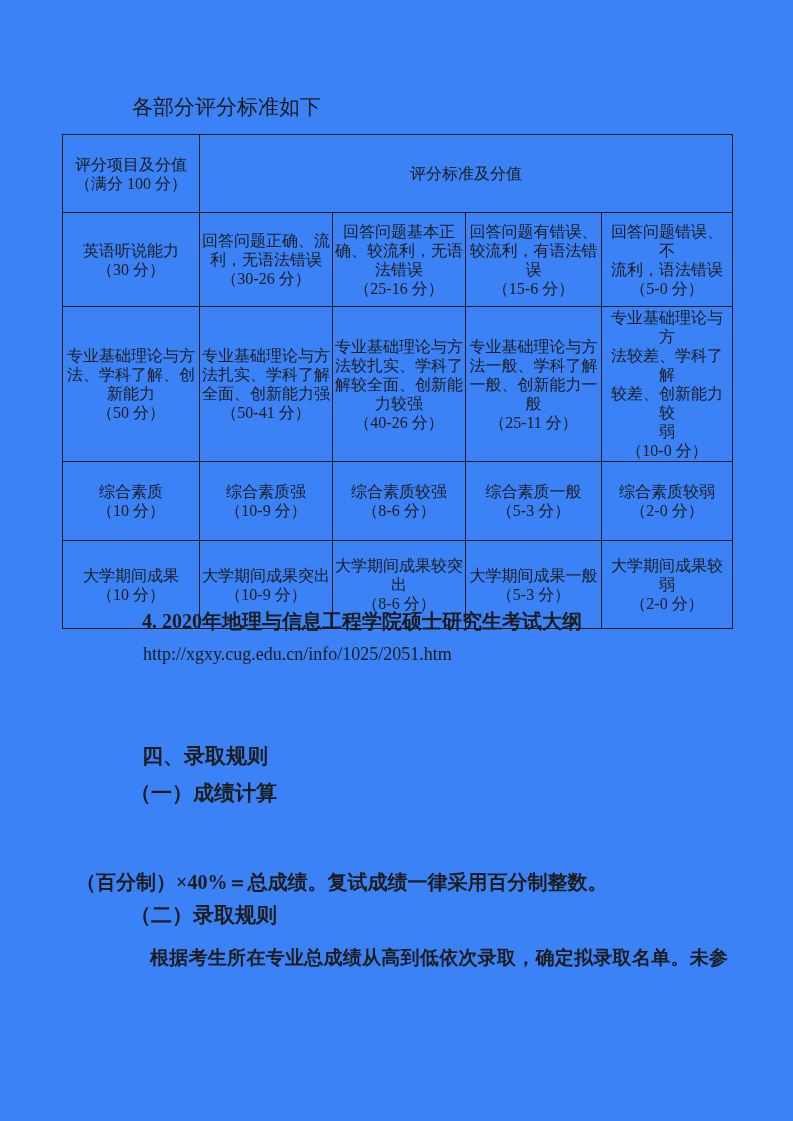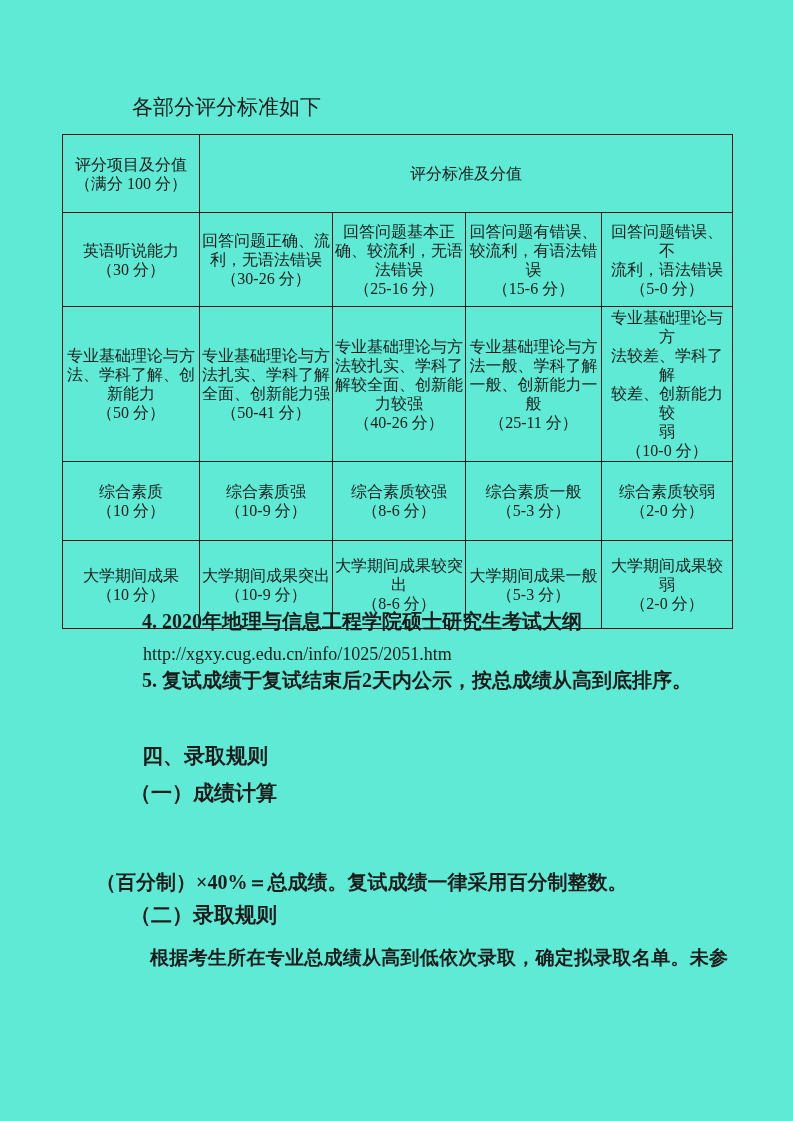--- a/index.html
+++ b/index.html
@@ -4,21 +4,21 @@
 <style>
   html, body {
     margin: 0;
     padding: 0;
     background: #ffffff;
   }
   .page {
     position: relative;
     width: 793px;
     height: 1121px;
-    background: #5eead4;
+    background: #3b82f6;
     font-family: "Liberation Serif", "DejaVu Serif", serif;
     color: #1c1c1c;
     overflow: hidden;
   }
   .doc-title {
     position: absolute;
     left: 132px;
     top: 95px;
     font-size: 21px;
     line-height: 24px;
@@ -162,24 +162,23 @@
         <td>大学期间成果一般
 （5-3 分）</td>
         <td>大学期间成果较弱
 （2-0 分）</td>
       </tr>
     </tbody>
   </table>
 
   <div class="body-line" style="left:142px; top:610px;">4. 2020年地理与信息工程学院硕士研究生考试大纲</div>
   <div class="url-line" style="left:143px; top:644px;">http://xgxy.cug.edu.cn/info/1025/2051.htm</div>
-  <div class="body-line" style="left:142px; top:669px;">5. 复试成绩于复试结束后2天内公示，按总成绩从高到底排序。</div>
 
   <div class="section-heading" style="left:142px; top:744px;">四、录取规则</div>
   <div class="section-heading" style="left:130px; top:781px;">（一）成绩计算</div>
 
-  <div class="body-line" style="left:96px; top:871px;">（百分制）×40%＝总成绩。复试成绩一律采用百分制整数。</div>
+  <div class="body-line" style="left:76px; top:871px;">（百分制）×40%＝总成绩。复试成绩一律采用百分制整数。</div>
 
   <div class="section-heading" style="left:130px; top:903px;">（二）录取规则</div>
 
   <div class="body-line justified" style="left:150px; top:946px; width:578px;">根据考生所在专业总成绩从高到低依次录取，确定拟录取名单。未参</div>
 
 </div>
 
 </body></html>

